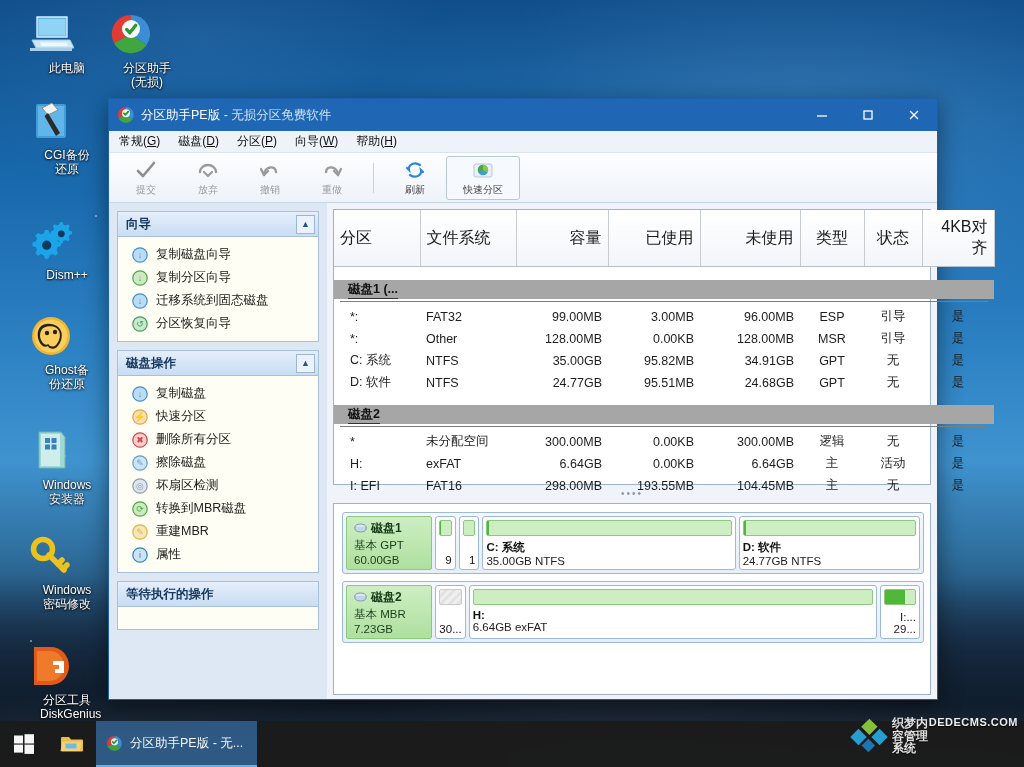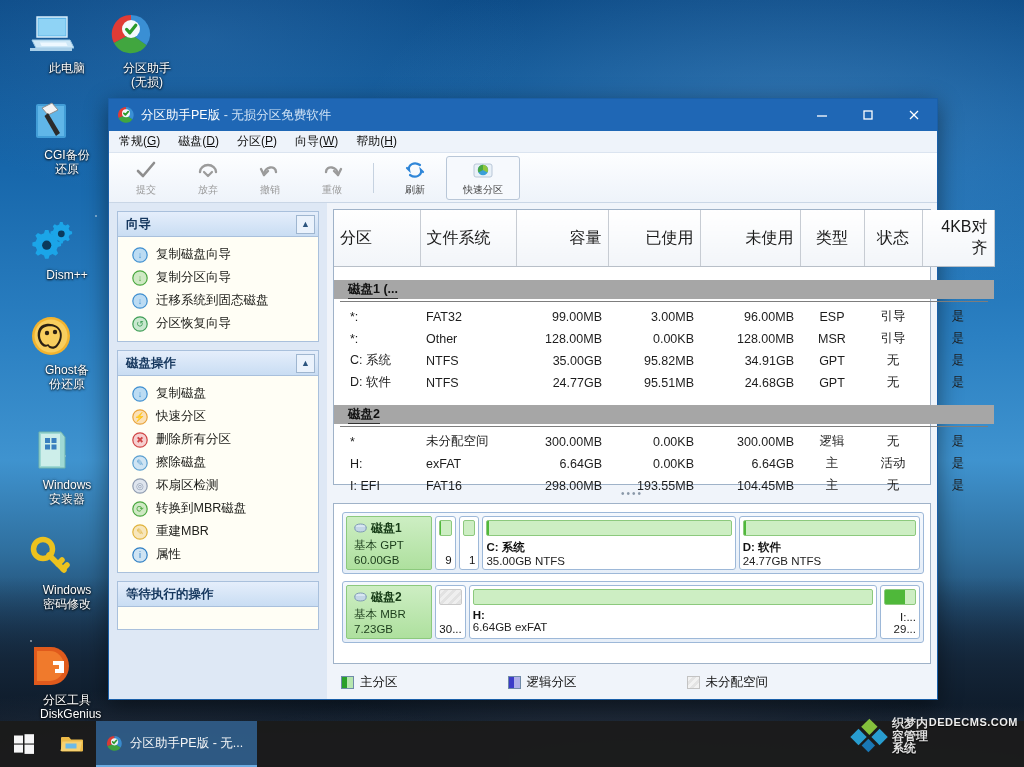--- a/index.html
+++ b/index.html
@@ -752,34 +752,20 @@
             <div class="part narrow" style="flex:7 1 0;">
         <div class="fill used" style="--u:65%"></div>
         <div class="txt">
           <div class="pl">I:...</div>
           <div class="ps">29...</div>
         </div>
       </div>
           </div>
         </div>
 
-      <div id="legend">
-          <span class="lg" style="margin-right: 110px;">
-            <span class="sw pri"></span>
-            <span>主分区</span>
-          </span>
-          <span class="lg" style="margin-right: 110px;">
-            <span class="sw log"></span>
-            <span>逻辑分区</span>
-          </span>
-          <span class="lg" style="margin-right: 110px;">
-            <span class="sw una"></span>
-            <span>未分配空间</span>
-          </span>
-        </div>
     </div>
   </div>
 </div>
 
 <div id="taskbar">
   <div class="start">
     <svg width="22" height="22" viewBox="0 0 22 22">
       <rect x="1" y="2.5" width="9" height="8" fill="#fff"></rect>
       <rect x="11.5" y="1.2" width="9.5" height="9.3" fill="#fff"></rect>
       <rect x="1" y="11.6" width="9" height="8" fill="#fff"></rect>

